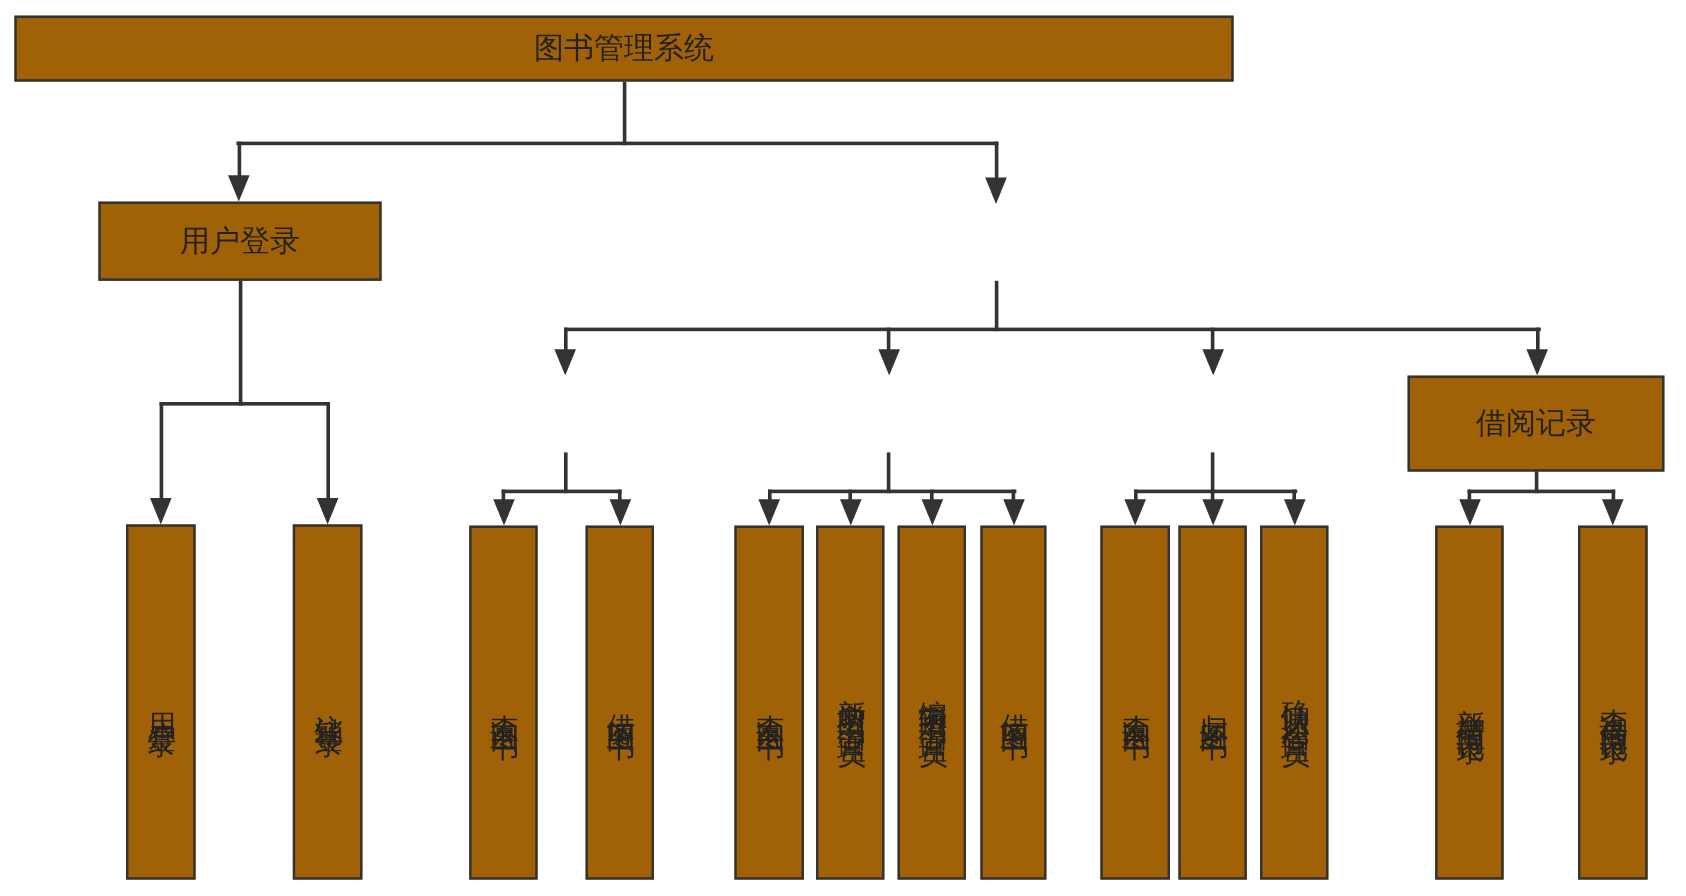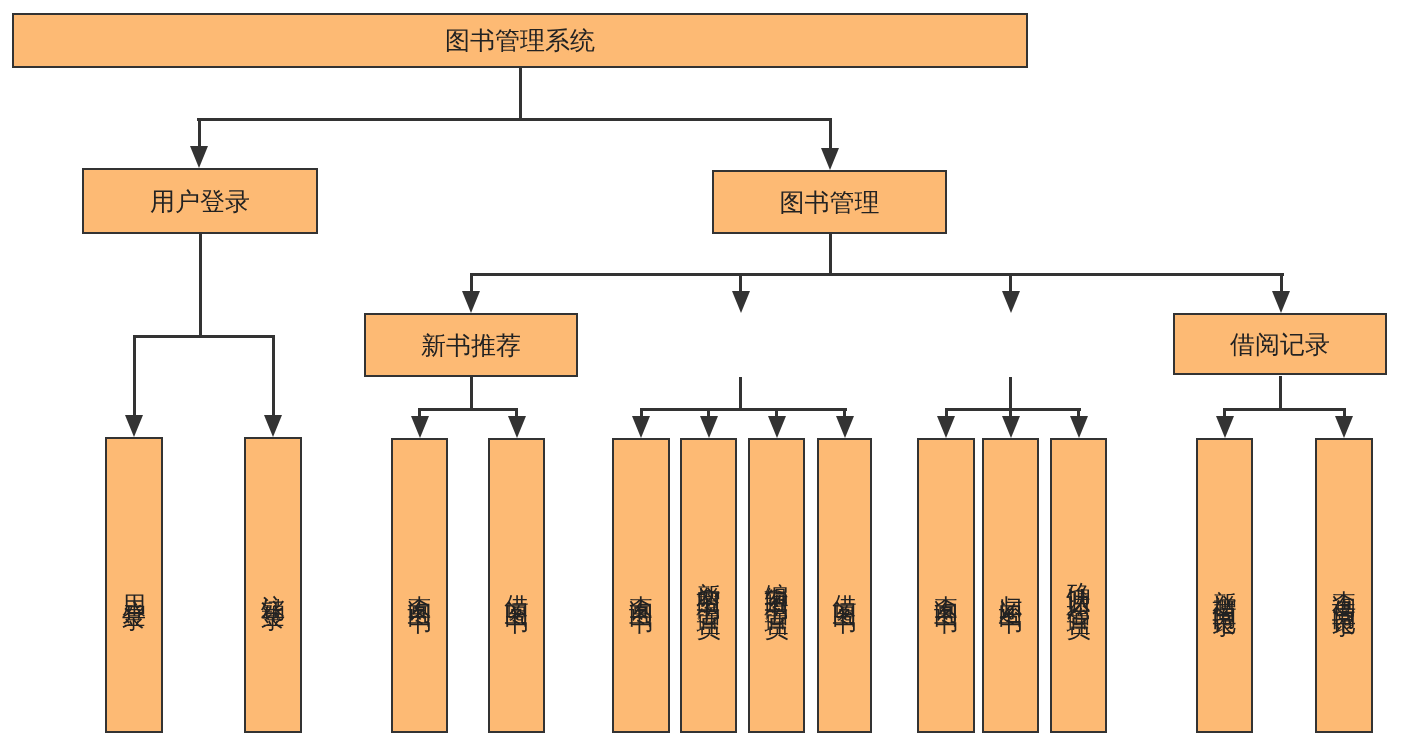--- a/index.html
+++ b/index.html
@@ -4,21 +4,21 @@
 <style>
   html,body{margin:0;padding:0;background:#fff;}
   .canvas{
     position:relative;width:1405px;height:747px;overflow:hidden;
     background:var(--bg,#ffffff);
     font-family:"Liberation Sans","DejaVu Sans",sans-serif;
   }
   .node{
     position:absolute;box-sizing:border-box;
     border:2.5px solid var(--line,#333333);
-    background:#fdba74;
+    background:#a16207;
     display:flex;align-items:center;justify-content:center;
     color:var(--text,#222222);
     font-size:25px;line-height:1;white-space:nowrap;
   }
   .vnode{
     writing-mode:vertical-rl;text-orientation:mixed;
     font-size:24px;letter-spacing:5px;white-space:normal;
   }
   .hline{position:absolute;height:3px;background:var(--line,#333333);}
   .vline{position:absolute;width:3px;background:var(--line,#333333);}
@@ -74,24 +74,22 @@
   <div class="vline" style="left:1077px;top:408px;height:10px;"></div>
 
   <div class="vline" style="left:1278.5px;top:376px;height:35px;"></div>
   <div class="hline" style="left:1223px;top:408px;width:122.5px;"></div>
   <div class="vline" style="left:1223px;top:408px;height:10px;"></div>
   <div class="vline" style="left:1342.5px;top:408px;height:10px;"></div>
 
   <div class="node" style="left:12px;top:13px;width:1016px;height:55px;">图书管理系统</div>
 
   <div class="node" style="left:82px;top:168px;width:236px;height:66px;">用户登录</div>
-  <div class="node" style="left:712px;top:170px;width:235px;height:64px;">图书管理</div>
 
-  <div class="node" style="left:364px;top:313px;width:214px;height:64px;">新书推荐</div>
-  <div class="node" style="left:1173px;top:313px;width:214px;height:62px;">借阅记录</div>
+  <div class="node" style="left:1173px;top:313px;width:214px;height:80px;">借阅记录</div>
 
   <div class="node vnode" style="left:105px;top:437px;width:58px;height:296px;">用户登录</div>
   <div class="node vnode" style="left:244px;top:437px;width:58px;height:296px;">注销登录</div>
 
   <div class="node vnode" style="left:391px;top:438px;width:57px;height:295px;">查询图书</div>
   <div class="node vnode" style="left:488px;top:438px;width:57px;height:295px;">借阅图书</div>
 
   <div class="node vnode" style="left:612px;top:438px;width:58px;height:295px;">查询图书</div>
   <div class="node vnode" style="left:680px;top:438px;width:57px;height:295px;">新增图书（管理员）</div>
   <div class="node vnode" style="left:748px;top:438px;width:57px;height:295px;">编辑图书（管理员）</div>

